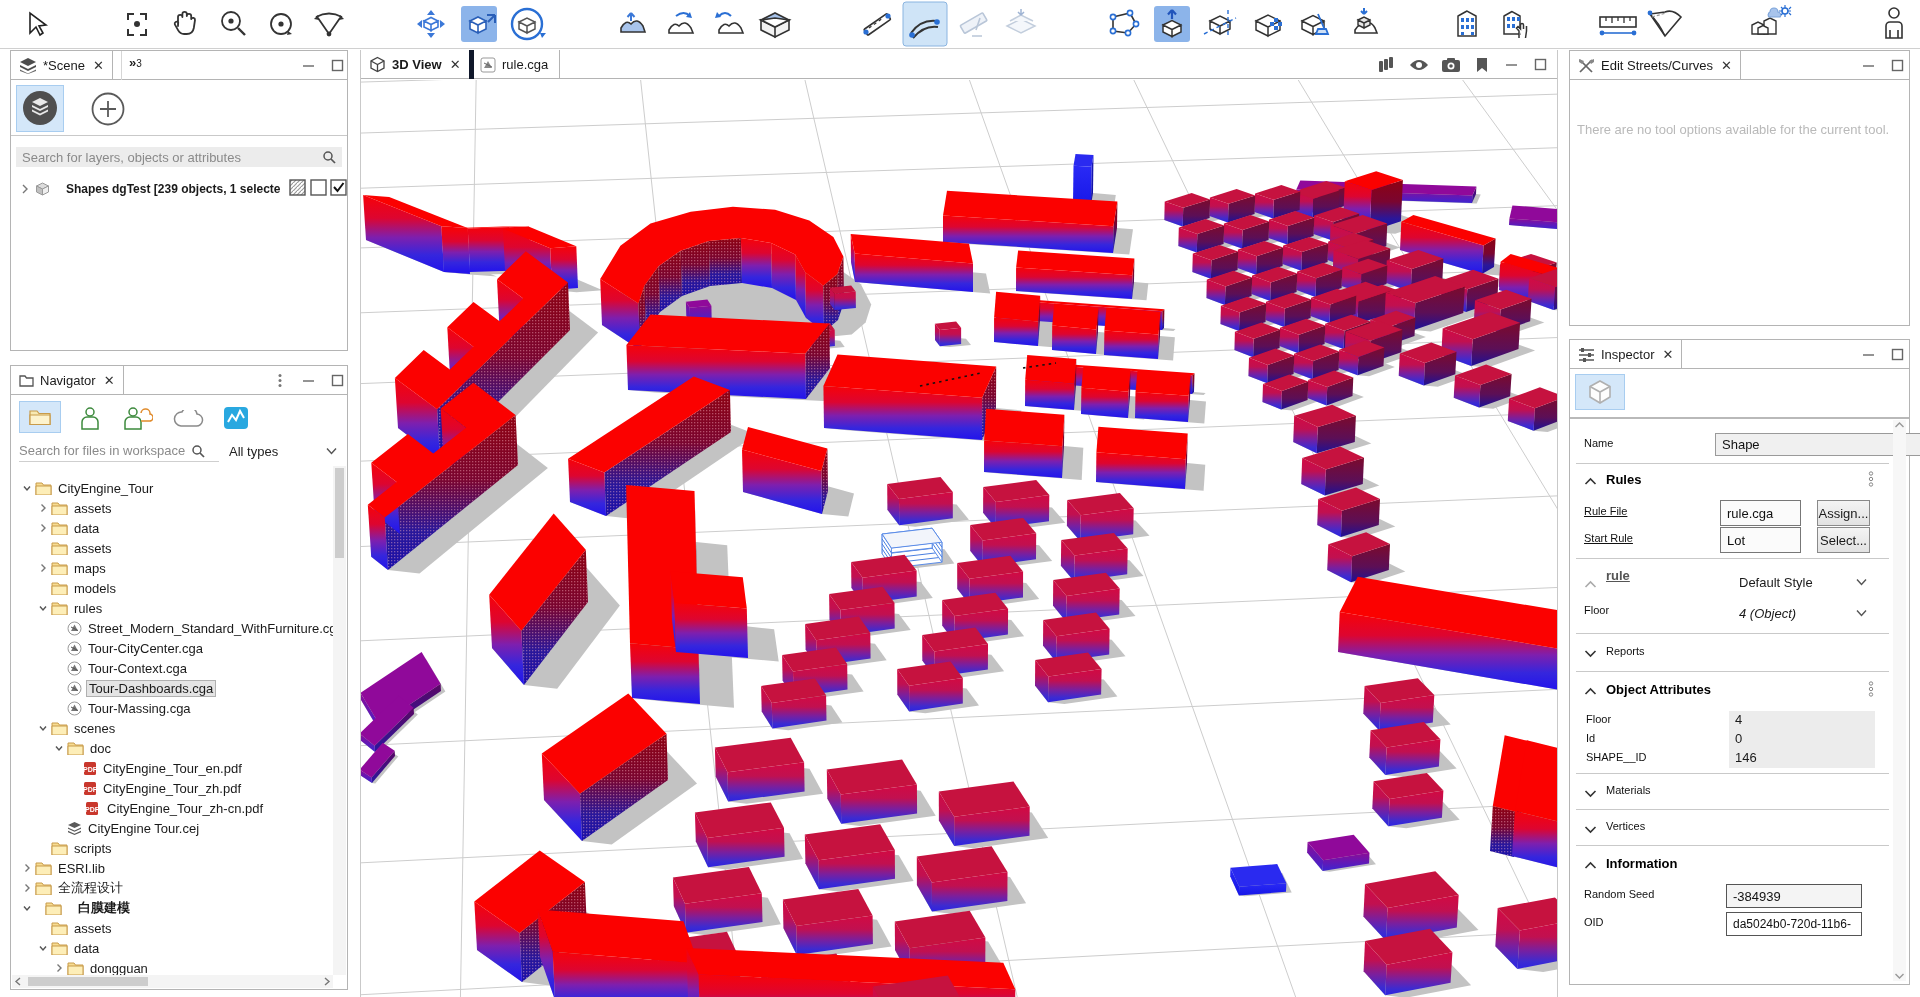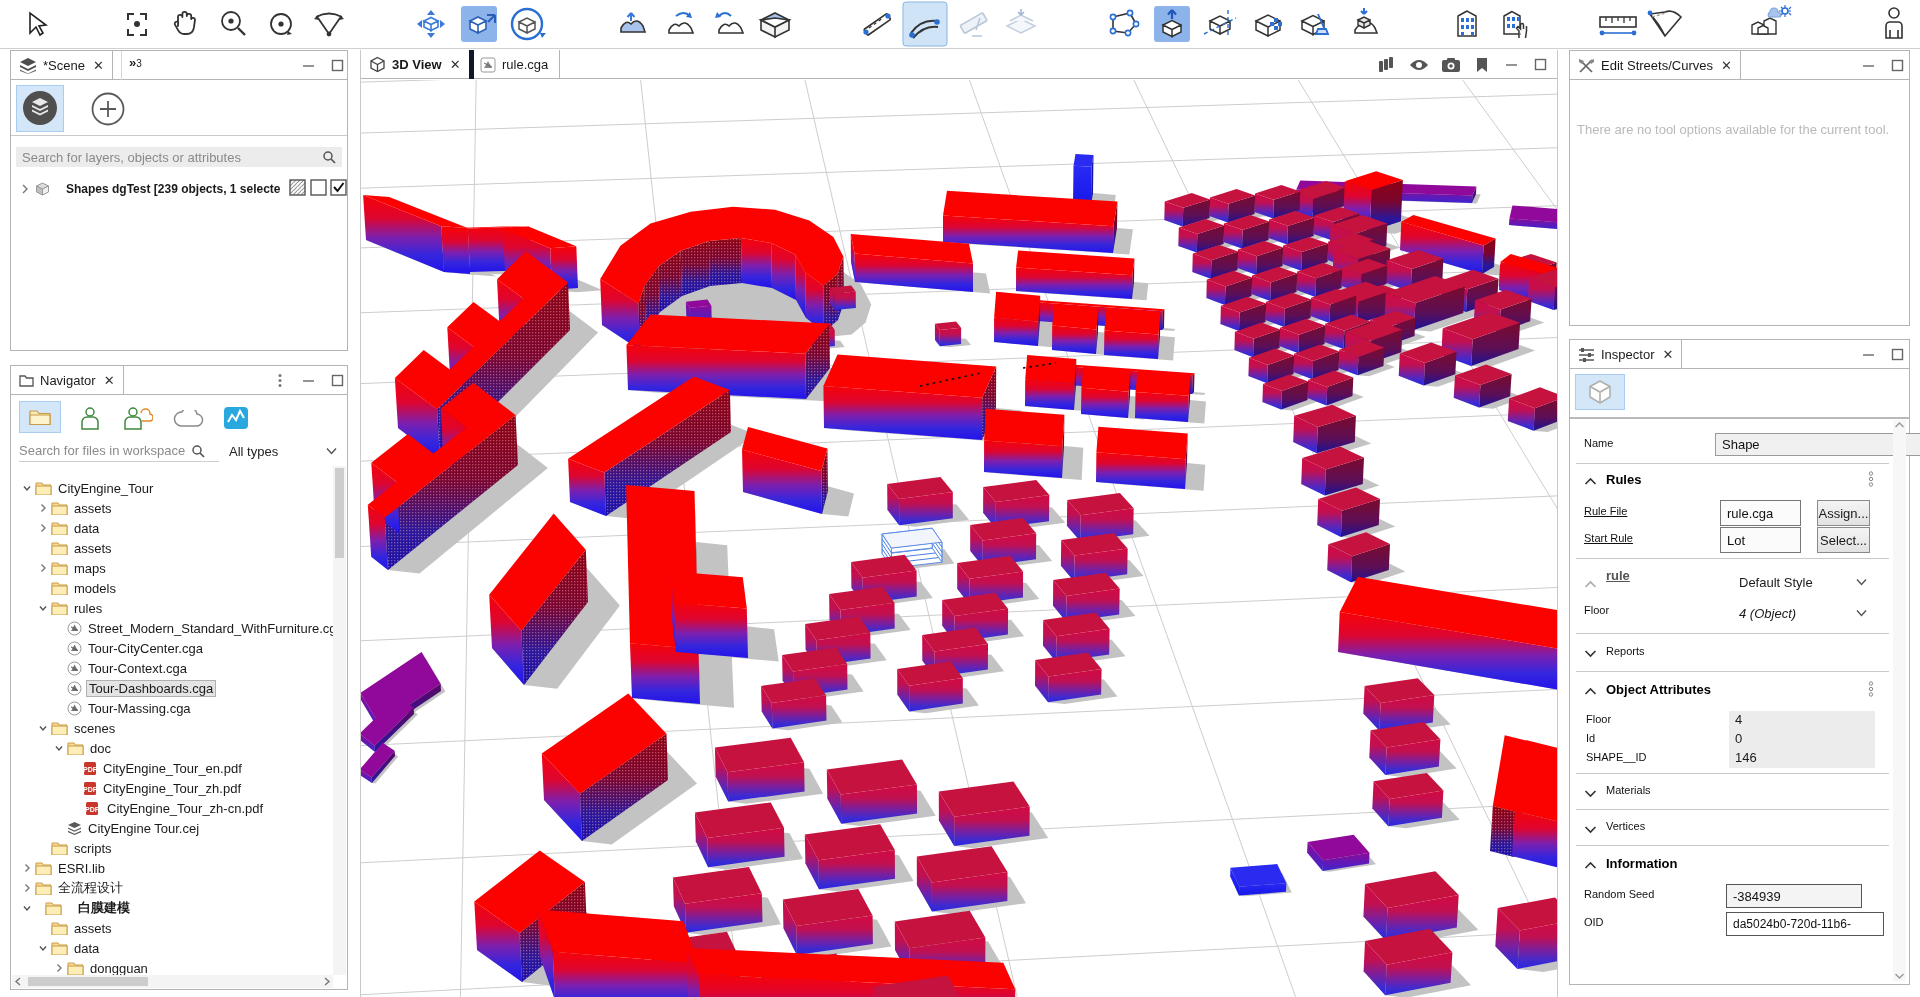--- a/index.html
+++ b/index.html
@@ -1388,21 +1388,21 @@
     </svg>
  <div class="lbl" style="left:36px;top:480px">Vertices</div>
  <div class="sep" style="top:505px;left:6px;right:20px"></div>
  <svg style="position:absolute;left:14px;top:521px" width="13" height="9" viewBox="0 0 13 9">
       <path d="M1.5 7 L6.5 2 L11.5 7" fill="none" stroke="#333" stroke-width="1.6"></path>
     </svg>
  <div class="seclbl" style="left:36px;top:516px">Information</div>
  <div class="lbl" style="left:14px;top:548px">Random Seed</div>
  <div class="field" style="left:156px;top:544px;width:136px;height:24px;border-color:#555;background:#f4f4f4">-384939</div>
  <div class="lbl" style="left:14px;top:576px">OID</div>
- <div class="field" style="left:156px;top:572px;width:158px;height:24px;border-color:#555;background:#fff;font-size:12px;white-space:nowrap;overflow:hidden">da5024b0-720d-11b6-</div>
+ <div class="field" style="left:156px;top:572px;width:136px;height:24px;border-color:#555;background:#fff;font-size:12px;white-space:nowrap;overflow:hidden">da5024b0-720d-11b6-</div>
  <div style="position:absolute;right:3px;top:80px;bottom:3px;width:13px;background:#f7f7f7">
   <svg width="13" height="10" viewBox="0 0 13 10">
         <path d="M2.5 7 L6.5 3 L10.5 7" fill="none" stroke="#999" stroke-width="1.4"></path>
       </svg>
   <svg style="position:absolute;bottom:0" width="13" height="10" viewBox="0 0 13 10">
         <path d="M2.5 3 L6.5 7 L10.5 3" fill="none" stroke="#999" stroke-width="1.4"></path>
       </svg>
  </div>
 </div>
 

